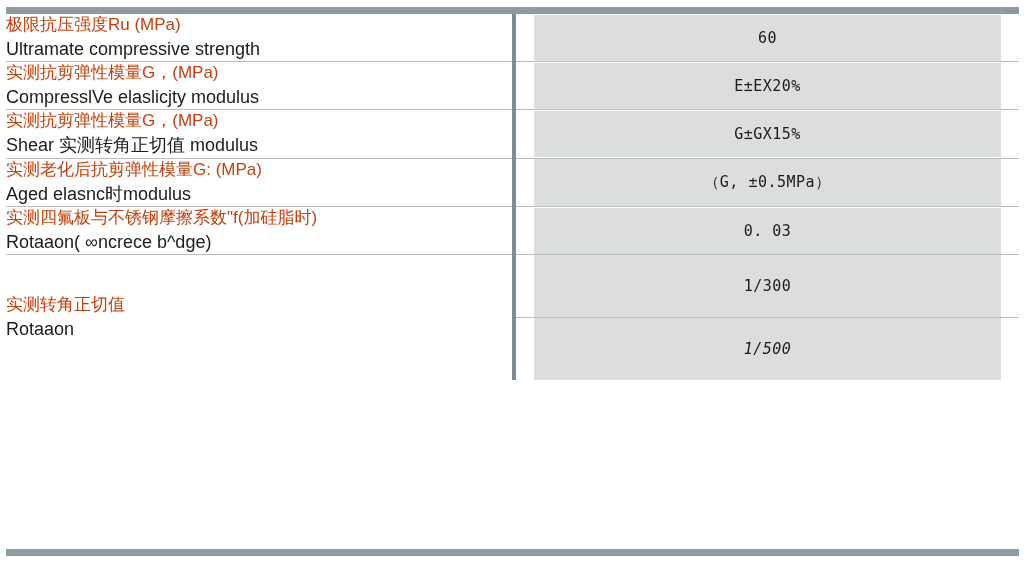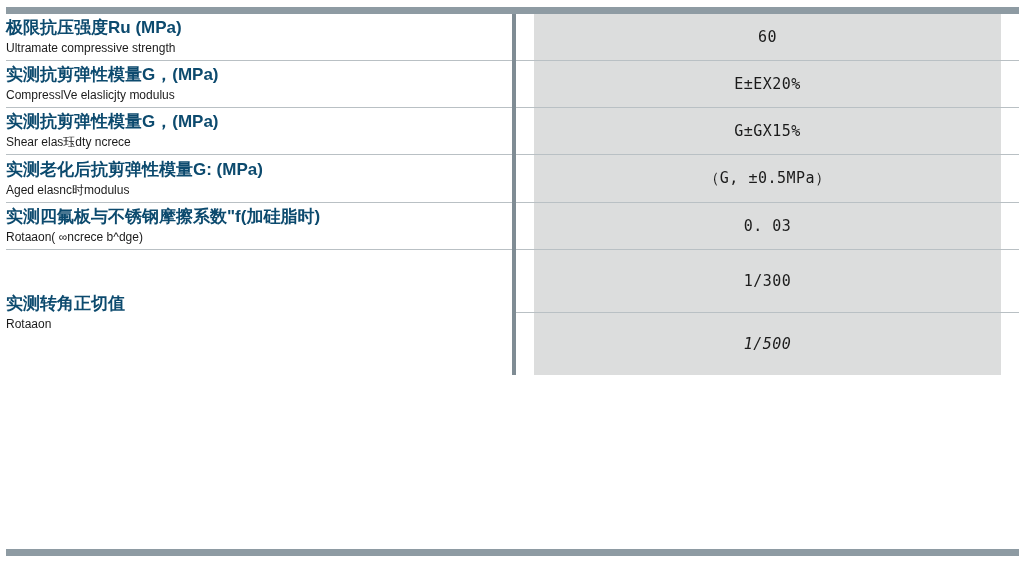--- a/index.html
+++ b/index.html
@@ -44,27 +44,26 @@
   .label-cell {
     width: 506px;
     border-bottom: 1px solid #b9c0c4;
     border-right: 4px solid #7f8c94;
     padding: 9px 0 9px 14px;
     box-sizing: border-box;
   }
   .label-cell.no-bottom { border-bottom: none; }
   .label-cn {
     font-size: 17px;
-    color: #0c4a6e;
+    color: #c2410c;
     line-height: 1.35;
     white-space: nowrap;
-    font-weight: bold;
   }
   .label-en {
-    font-size: 12px;
+    font-size: 18px;
     color: #1b1b1b;
     line-height: 1.35;
     white-space: nowrap;
   }
   .value-cell {
     width: 503px;
     border-bottom: 1px solid #b9c0c4;
     padding: 8px 0;
     box-sizing: border-box;
   }
@@ -108,21 +107,21 @@
           <div class="label-en">CompresslVe elaslicjty modulus</div>
         </td>
         <td class="value-cell">
           <div class="value-box">E±EX20%</div>
         </td>
       </tr>
 
       <tr>
         <td class="label-cell">
           <div class="label-cn">实测抗剪弹性模量G，(MPa)</div>
-          <div class="label-en">Shear elas珏dty ncrece</div>
+          <div class="label-en">Shear 实测转角正切值 modulus</div>
         </td>
         <td class="value-cell">
           <div class="value-box">G±GX15%</div>
         </td>
       </tr>
 
       <tr>
         <td class="label-cell">
           <div class="label-cn">实测老化后抗剪弹性模量G: (MPa)</div>
           <div class="label-en">Aged elasnc时modulus</div>

